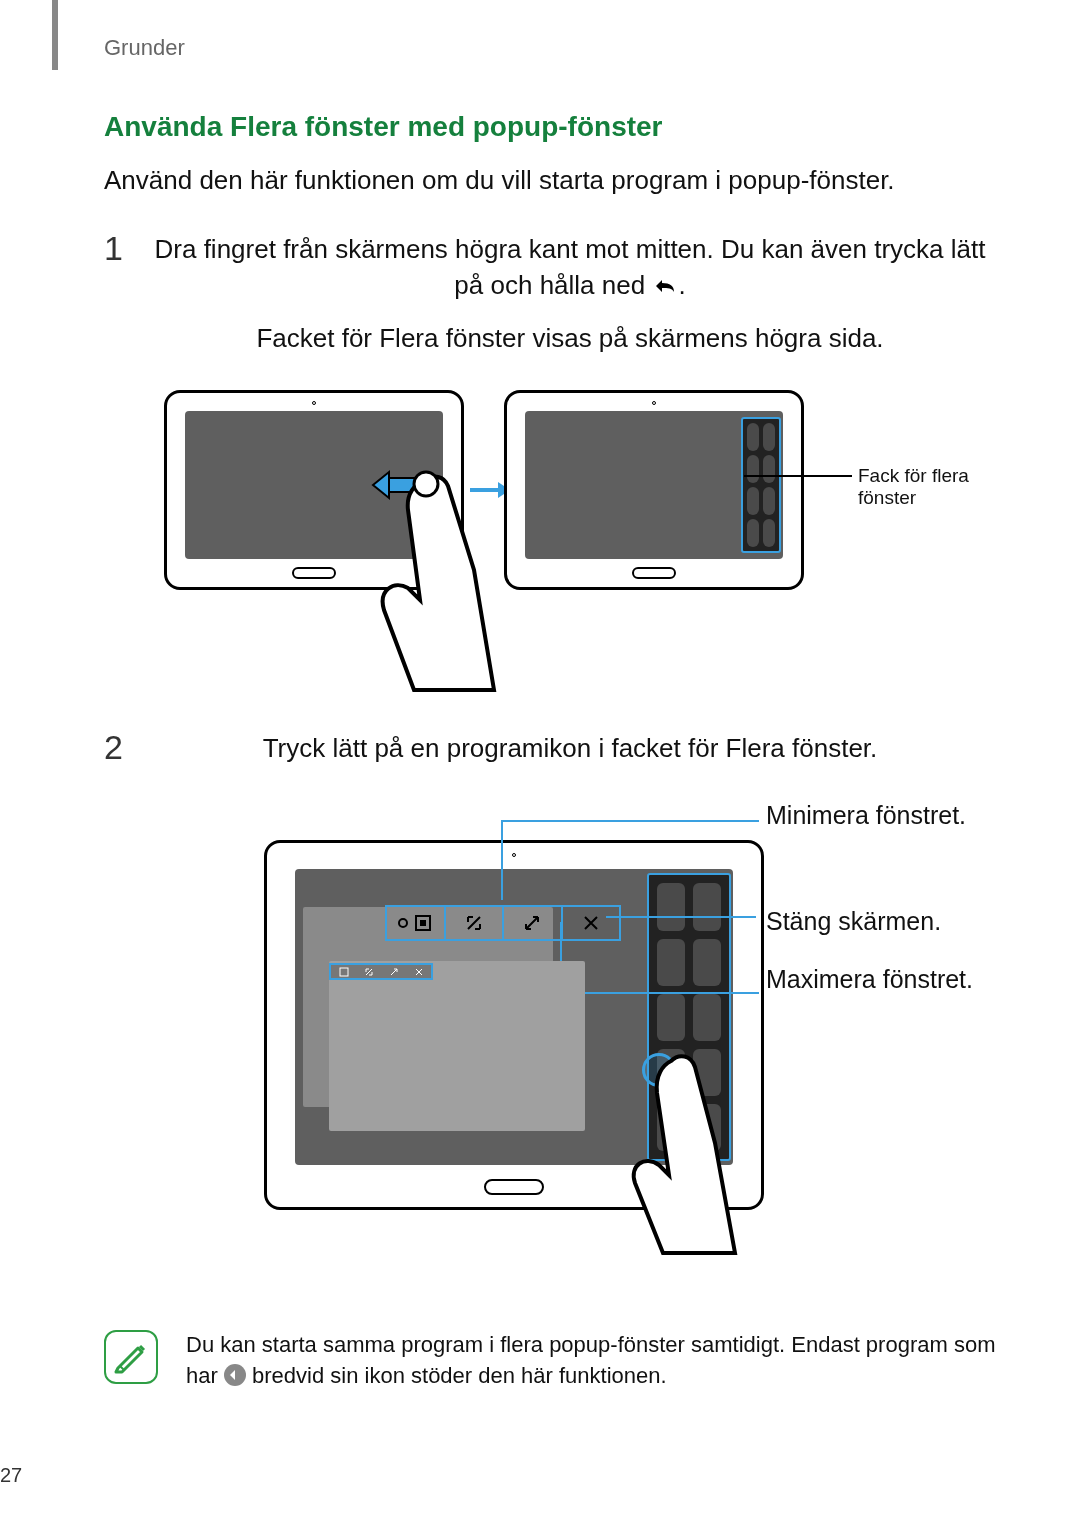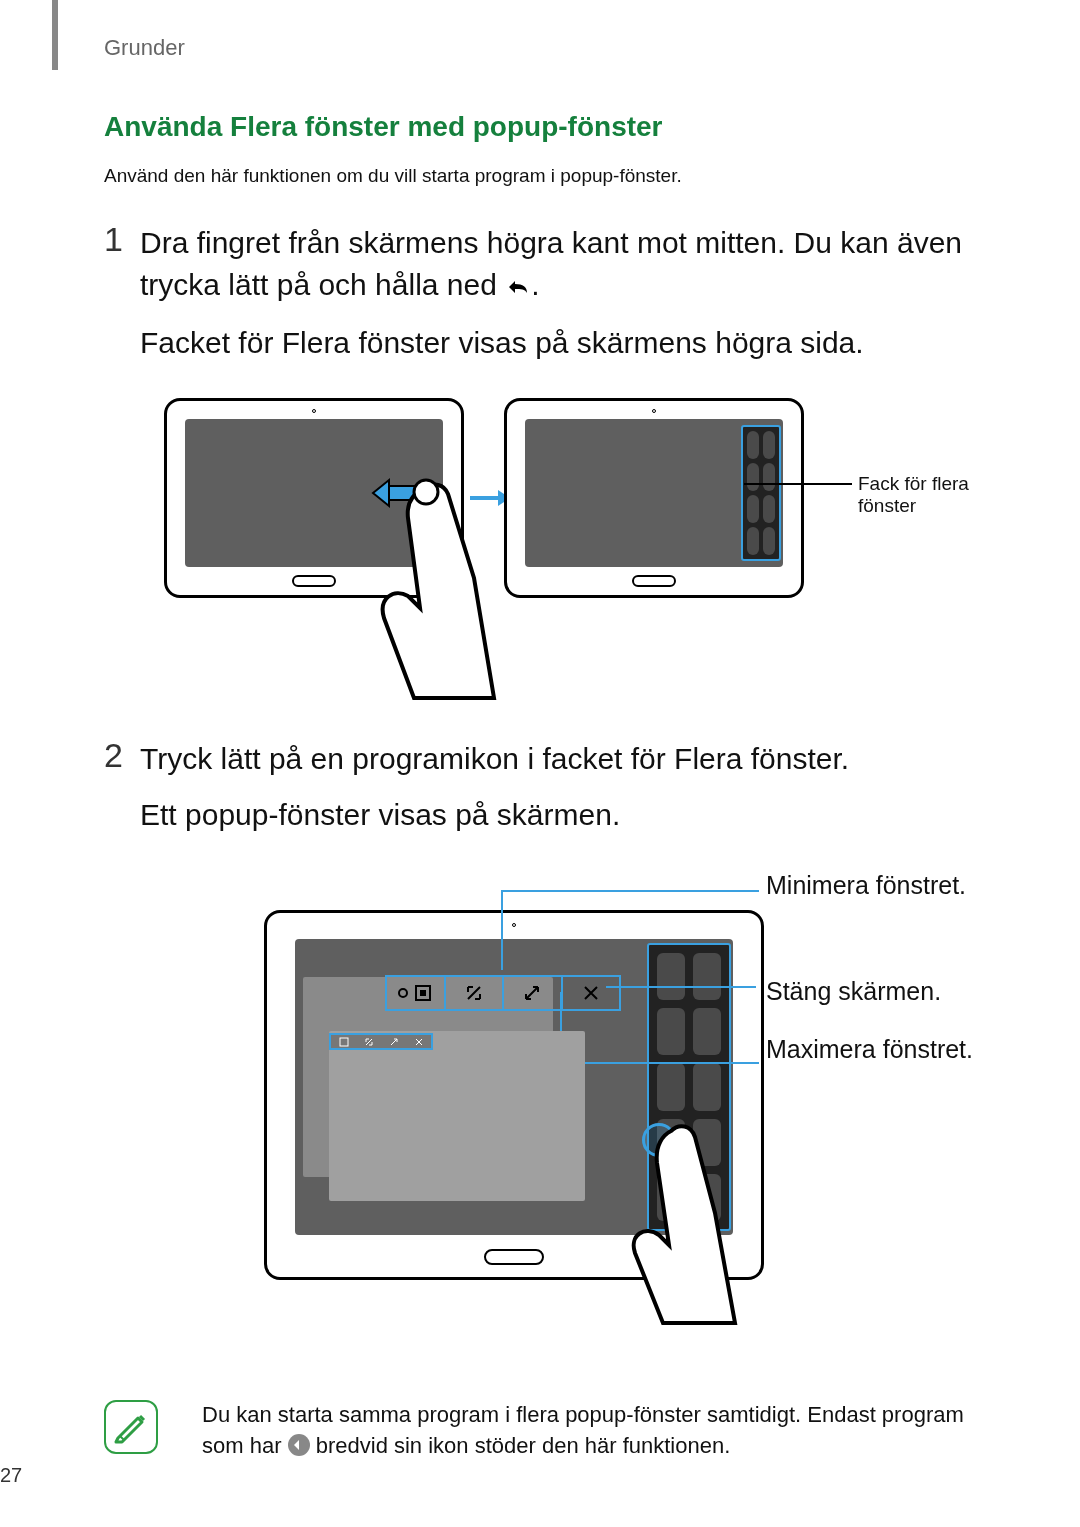--- a/index.html
+++ b/index.html
@@ -27,32 +27,32 @@
     color: #666;
     margin-bottom: 50px;
   }
   .section-title {
     font-size: 28px;
     font-weight: 700;
     color: #15803d;
     margin-bottom: 22px;
   }
   .intro {
-    font-size: 19px;
+    font-size: 26px;
     margin-bottom: 35px;
   }
   .step { display: flex; align-items: flex-start; margin-bottom: 20px; }
   .num {
     font-size: 34px;
     color: #333;
     width: 36px;
     flex-shrink: 0;
     line-height: 1;
   }
-  .step-body { flex: 1; font-size: 30px; line-height: 1.4; }
+  .step-body { flex: 1; font-size: 26px; line-height: 1.4; text-align: center; }
   .step-body p { margin-bottom: 14px; }
   .back-icon { display: inline-block; vertical-align: middle; }
 
   
   .illus1-wrap { position: relative; padding-left: 60px; height: 320px; margin-bottom: 20px; }
   .illus1 { position: relative; width: 820px; height: 280px; }
   .tablet {
     position: absolute;
     border: 3px solid #000;
     border-radius: 16px;
@@ -134,21 +134,21 @@
     position: absolute; left: 375px; top: 210px; width: 34px; height: 34px;
     border: 3px solid #3aa0e0; border-radius: 50%; background: rgba(58,160,224,.2); z-index: 4;
   }
   .callout { position: absolute; font-size: 25px; line-height: 1.25; }
 
   .page-number {
     position: absolute; left: 0; right: 0; bottom: 40px;
     text-align: left; font-size: 20px; color: #333;
   }
   .note {
-    display: flex; align-items: flex-start; gap: 44px; margin-top: 20px;
+    display: flex; align-items: flex-start; gap: 28px; margin-top: 20px;
   }
   .note-icon {
     width: 54px; height: 54px; border: 2px solid #2e9e44; border-radius: 12px;
     display: flex; align-items: center; justify-content: center; flex-shrink: 0;
   }
   .note-text { font-size: 22px; line-height: 1.4; }
   .inline-badge {
     display: inline-flex; width: 22px; height: 22px; border-radius: 50%;
     background: #888; color: #fff; align-items: center; justify-content: center;
     font-size: 15px; vertical-align: middle; position: relative; top: -2px;
@@ -216,21 +216,20 @@
       </div>
       <div class="tray-line"></div>
       <div class="tray-label">Fack för flera fönster</div>
     </div>
   </div>
 
   <div class="step">
     <div class="num">2</div>
     <div class="step-body">
       <p>Tryck lätt på en programikon i facket för Flera fönster.</p>
-      <p>Ett popup-fönster visas på skärmen.</p>
     </div>
   </div>
 
   <div class="illus2-wrap">
     <div class="illus2">
       <div class="tablet big">
         <div class="tablet-cam"></div>
         <div class="tablet-screen"></div>
         <div class="popup-a"></div>
         <div class="popup-b"></div>

